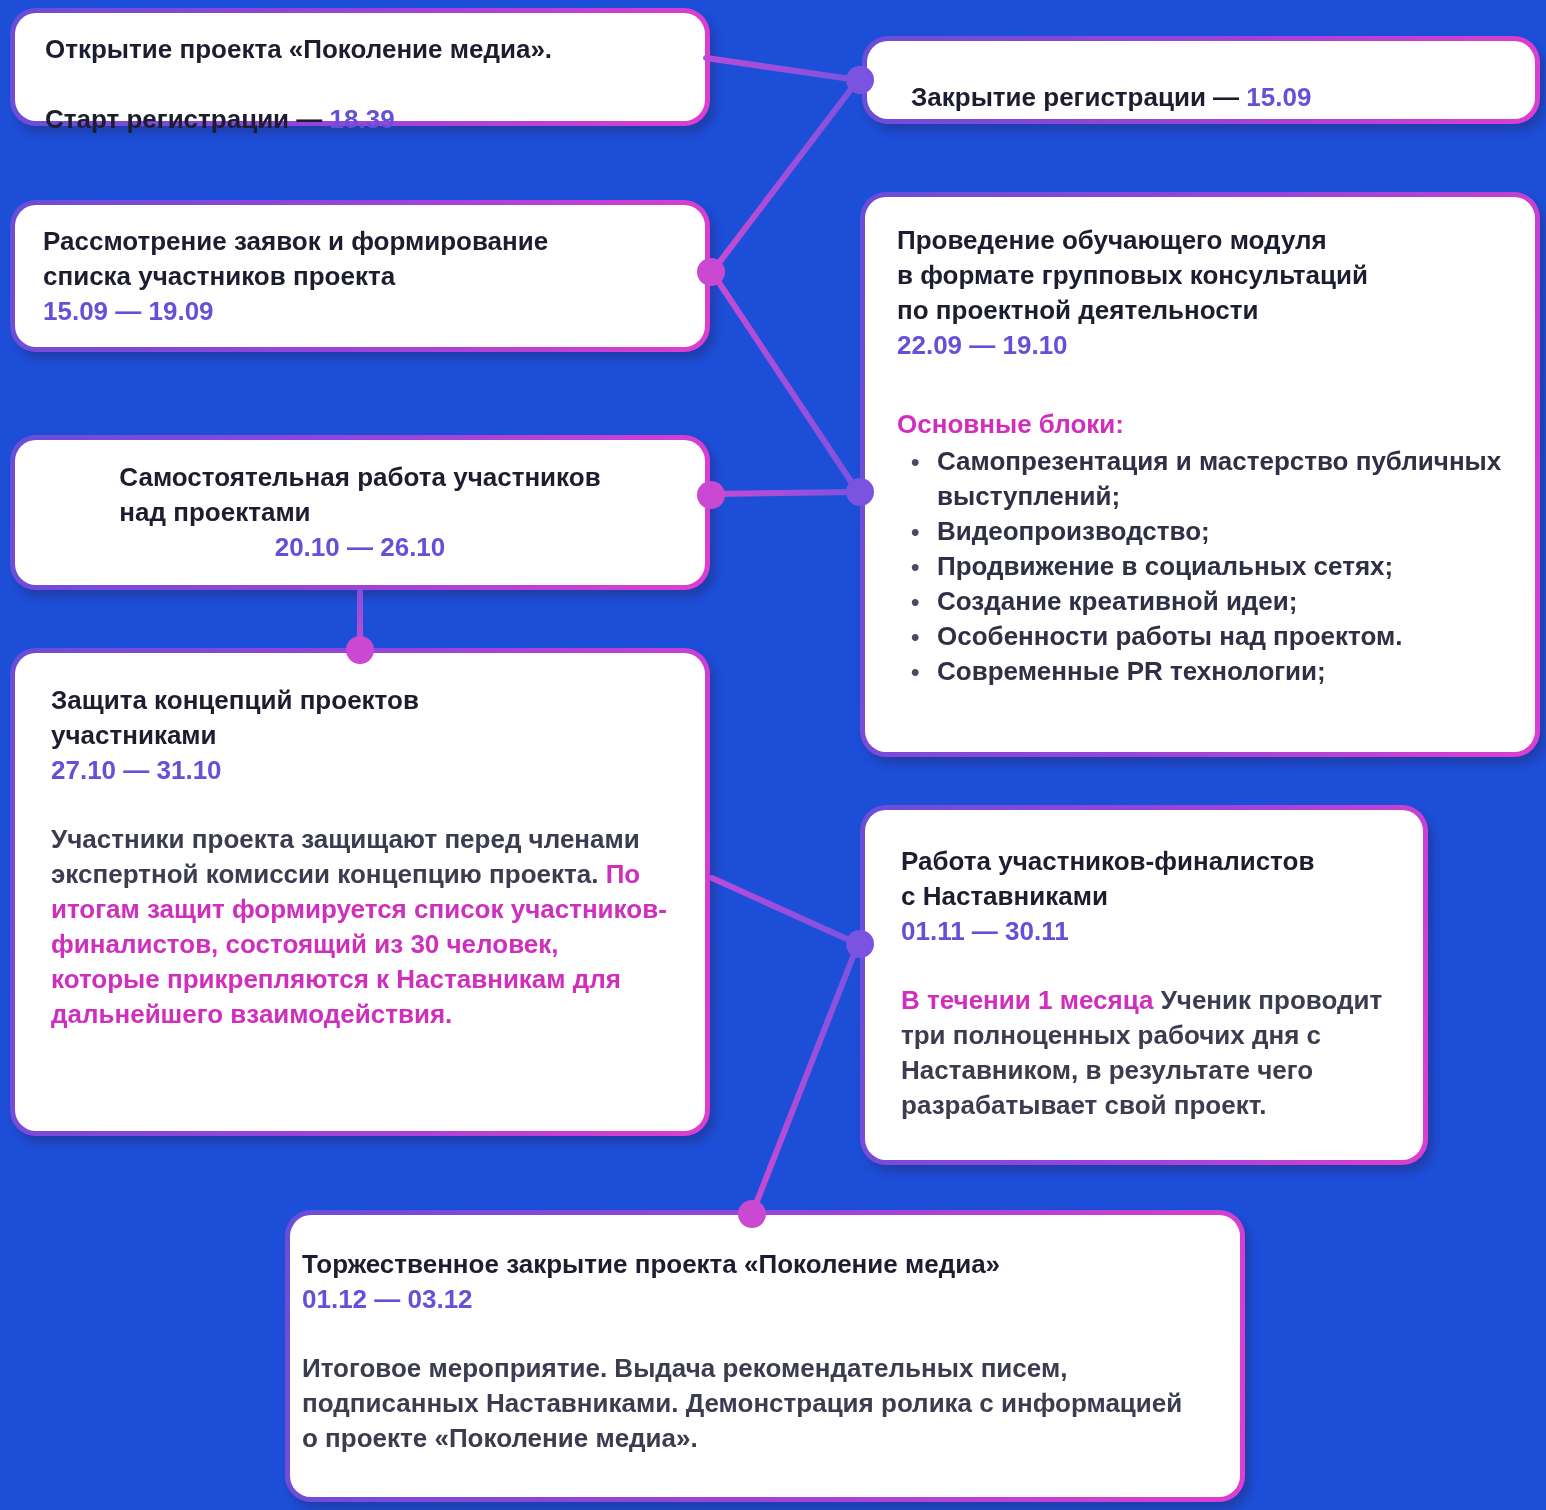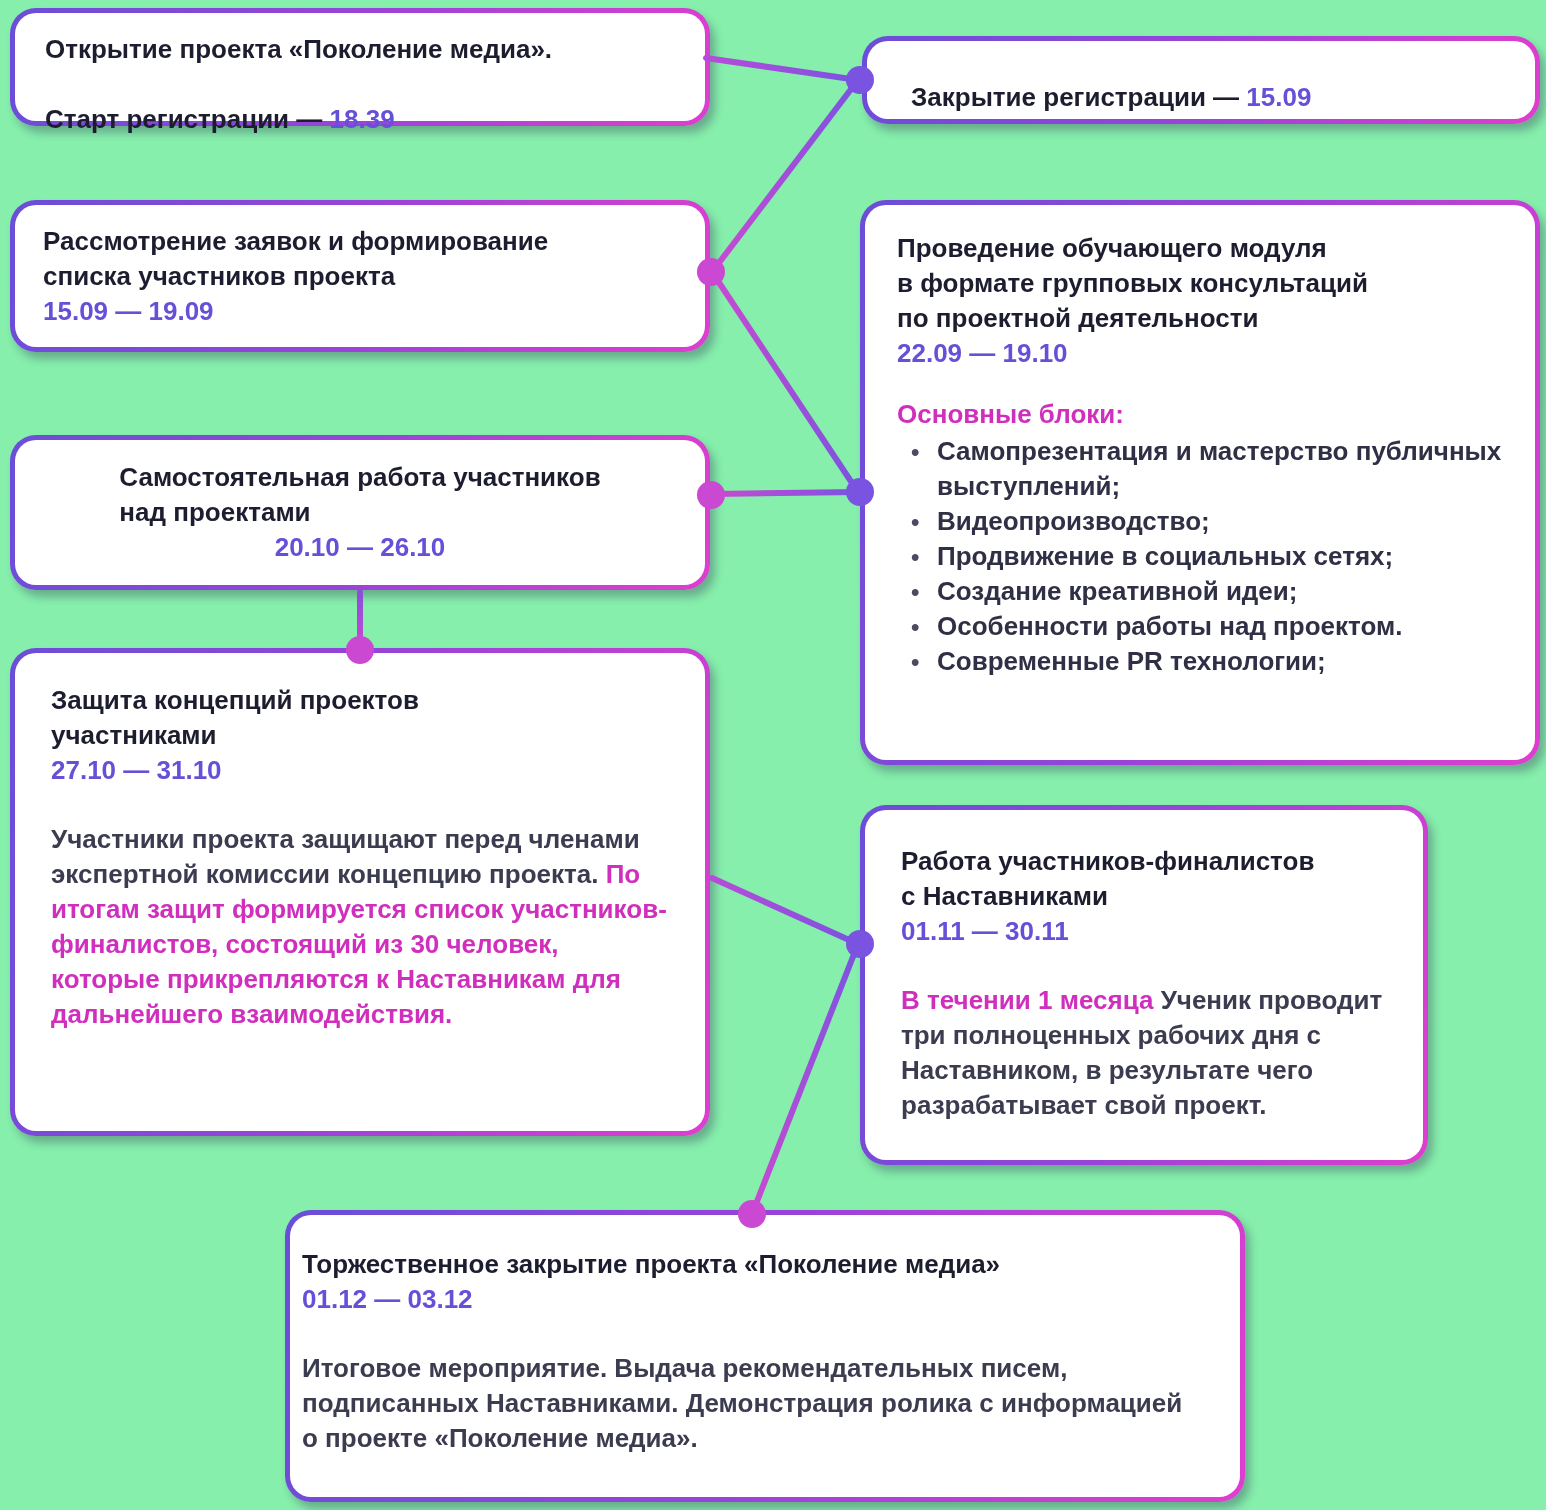--- a/index.html
+++ b/index.html
@@ -1,20 +1,20 @@
 <!DOCTYPE html>
 <html lang="ru"><head>
 <meta charset="utf-8">
 <title>screenshot-recreation</title>
 <style>
   html,body{margin:0;padding:0;background:#ffffff;}
   .canvas{
     position:relative;
     width:1546px;height:1510px;
-    background:#86efac;
+    background:#1d4ed8;
     font-family:"Liberation Sans","DejaVu Sans",sans-serif;
     overflow:hidden;
   }
   .connectors{
     position:absolute;left:0;top:0;z-index:5;pointer-events:none;
   }
   .box{
     position:absolute;z-index:2;
     box-sizing:border-box;
     border:5px solid transparent;
@@ -26,21 +26,21 @@
     display:flex;flex-direction:column;justify-content:flex-start;
     font-size:26px;line-height:35px;font-weight:700;
     color:#1d1d30;
   }
   .box.center{justify-content:center;}
   .title{white-space:pre-line;color:#1d1d30;}
   .date{color:#6550d8;}
   .body{color:#3c3c50;}
   .accent{color:#d02fbe;text-align:center;}
   .para{margin:34px 0 0;}
-  .blocks-heading{margin-top:26px;color:#d02fbe;}
+  .blocks-heading{margin-top:44px;color:#d02fbe;}
   .bullets{list-style:none;margin:2px 0 0;padding:0 0 0 8px;}
   .bullets li{position:relative;padding-left:32px;color:#2f2f45;}
   .bullets li::before{
     content:"\2022";
     position:absolute;left:6px;top:0;
     color:#4a4a60;font-size:24px;
   }
 </style>
 </head>
 <body>
@@ -107,21 +107,21 @@
       <span>Закрытие регистрации — </span><span class="date">15.09</span>
     </div>
   </section>
 
   <section class="box center" style="left:10px;top:200px;width:700px;height:152px;padding:20px 28px;">
     <div class="title">Рассмотрение заявок и формирование
 списка участников проекта</div>
     <div class="date">15.09 — 19.09</div>
   </section>
 
-  <section class="box" style="left:860px;top:200px;width:680px;height:565px;padding:26px 32px;">
+  <section class="box" style="left:860px;top:192px;width:680px;height:565px;padding:26px 32px;">
     <div class="title">Проведение обучающего модуля
 в формате групповых консультаций
 по проектной деятельности</div>
     <div class="date">22.09 — 19.10</div>
     <div class="blocks-heading">Основные блоки:</div>
     <ul class="bullets">
       <li><span>Самопрезентация и мастерство публичных выступлений;</span></li>
       <li><span>Видеопроизводство;</span></li>
       <li><span>Продвижение в социальных сетях;</span></li>
       <li><span>Создание креативной идеи;</span></li>

